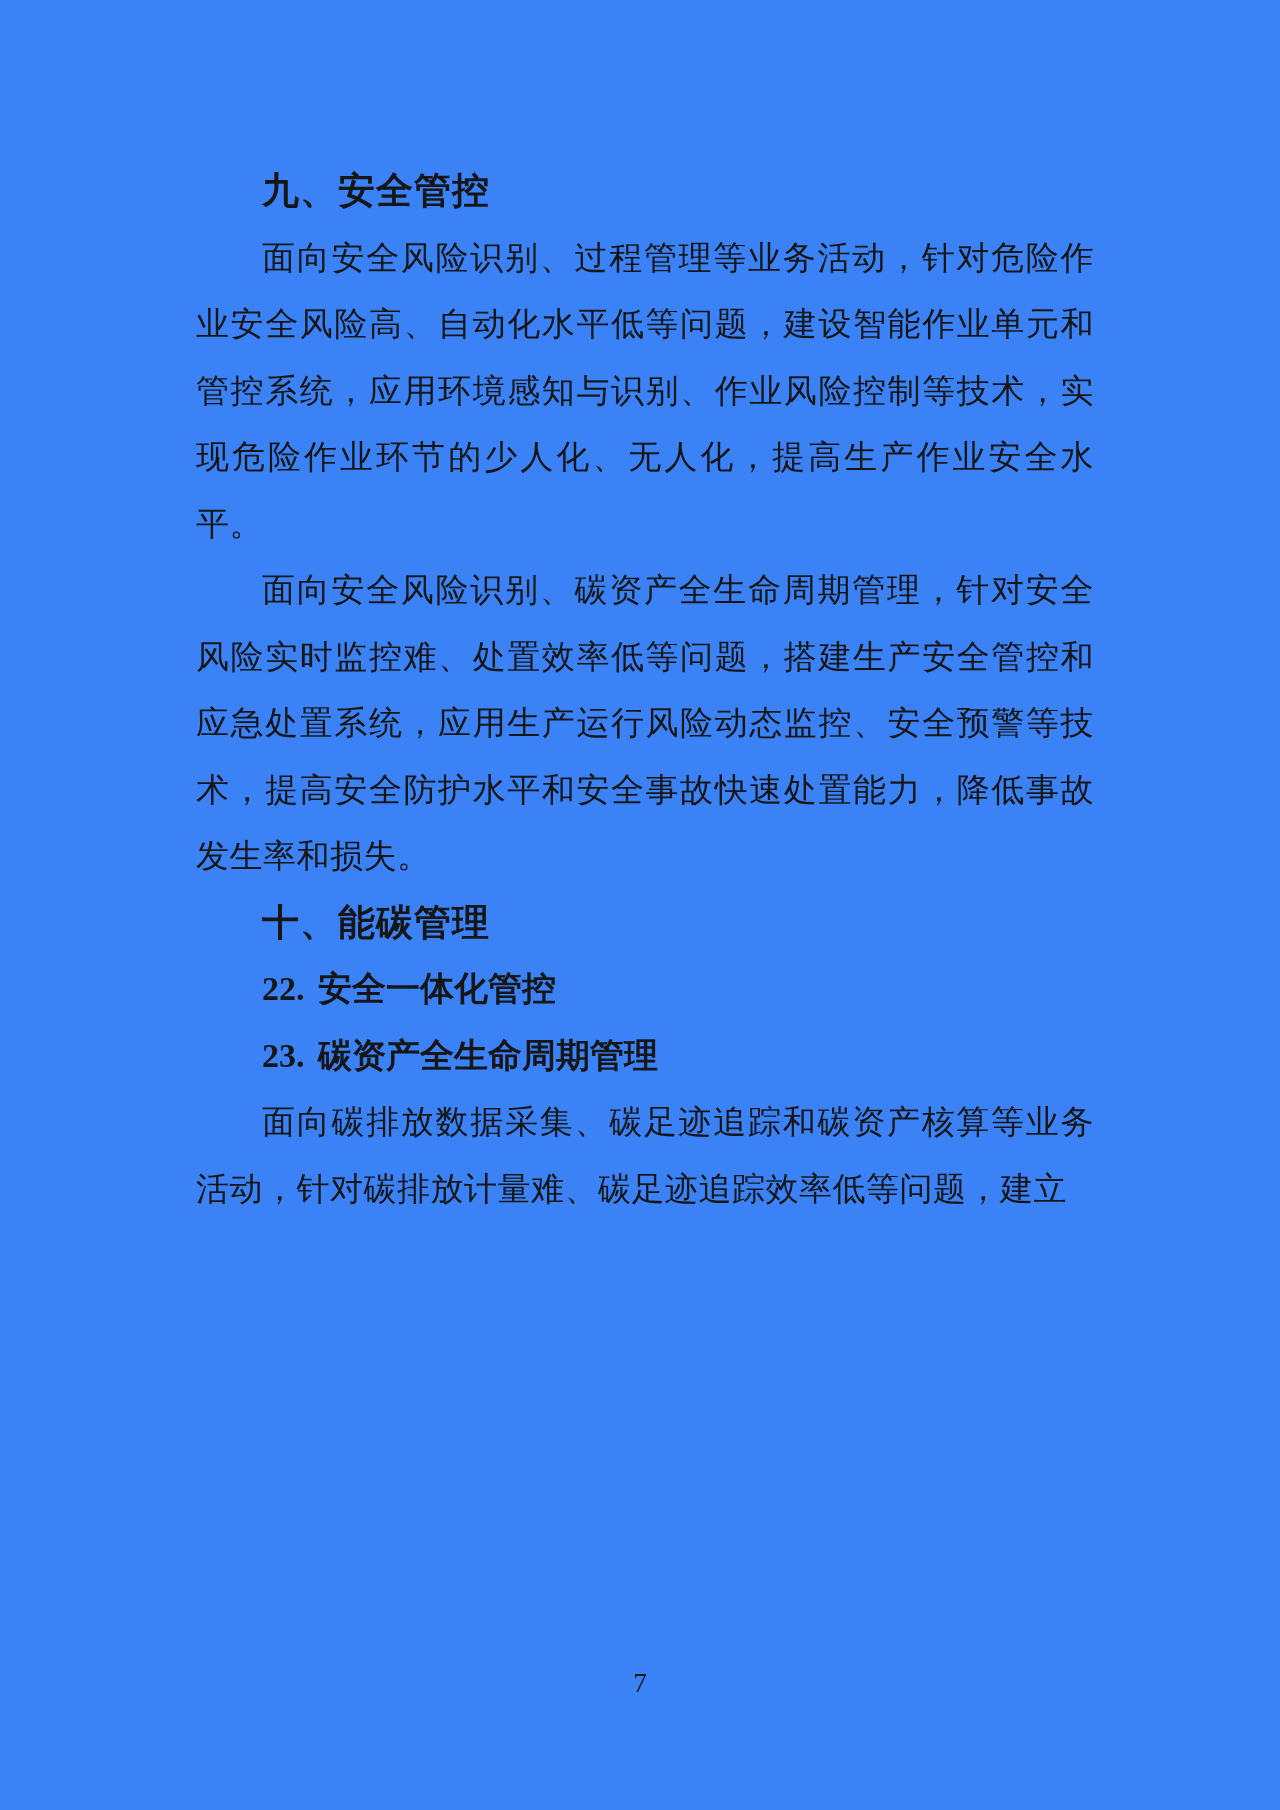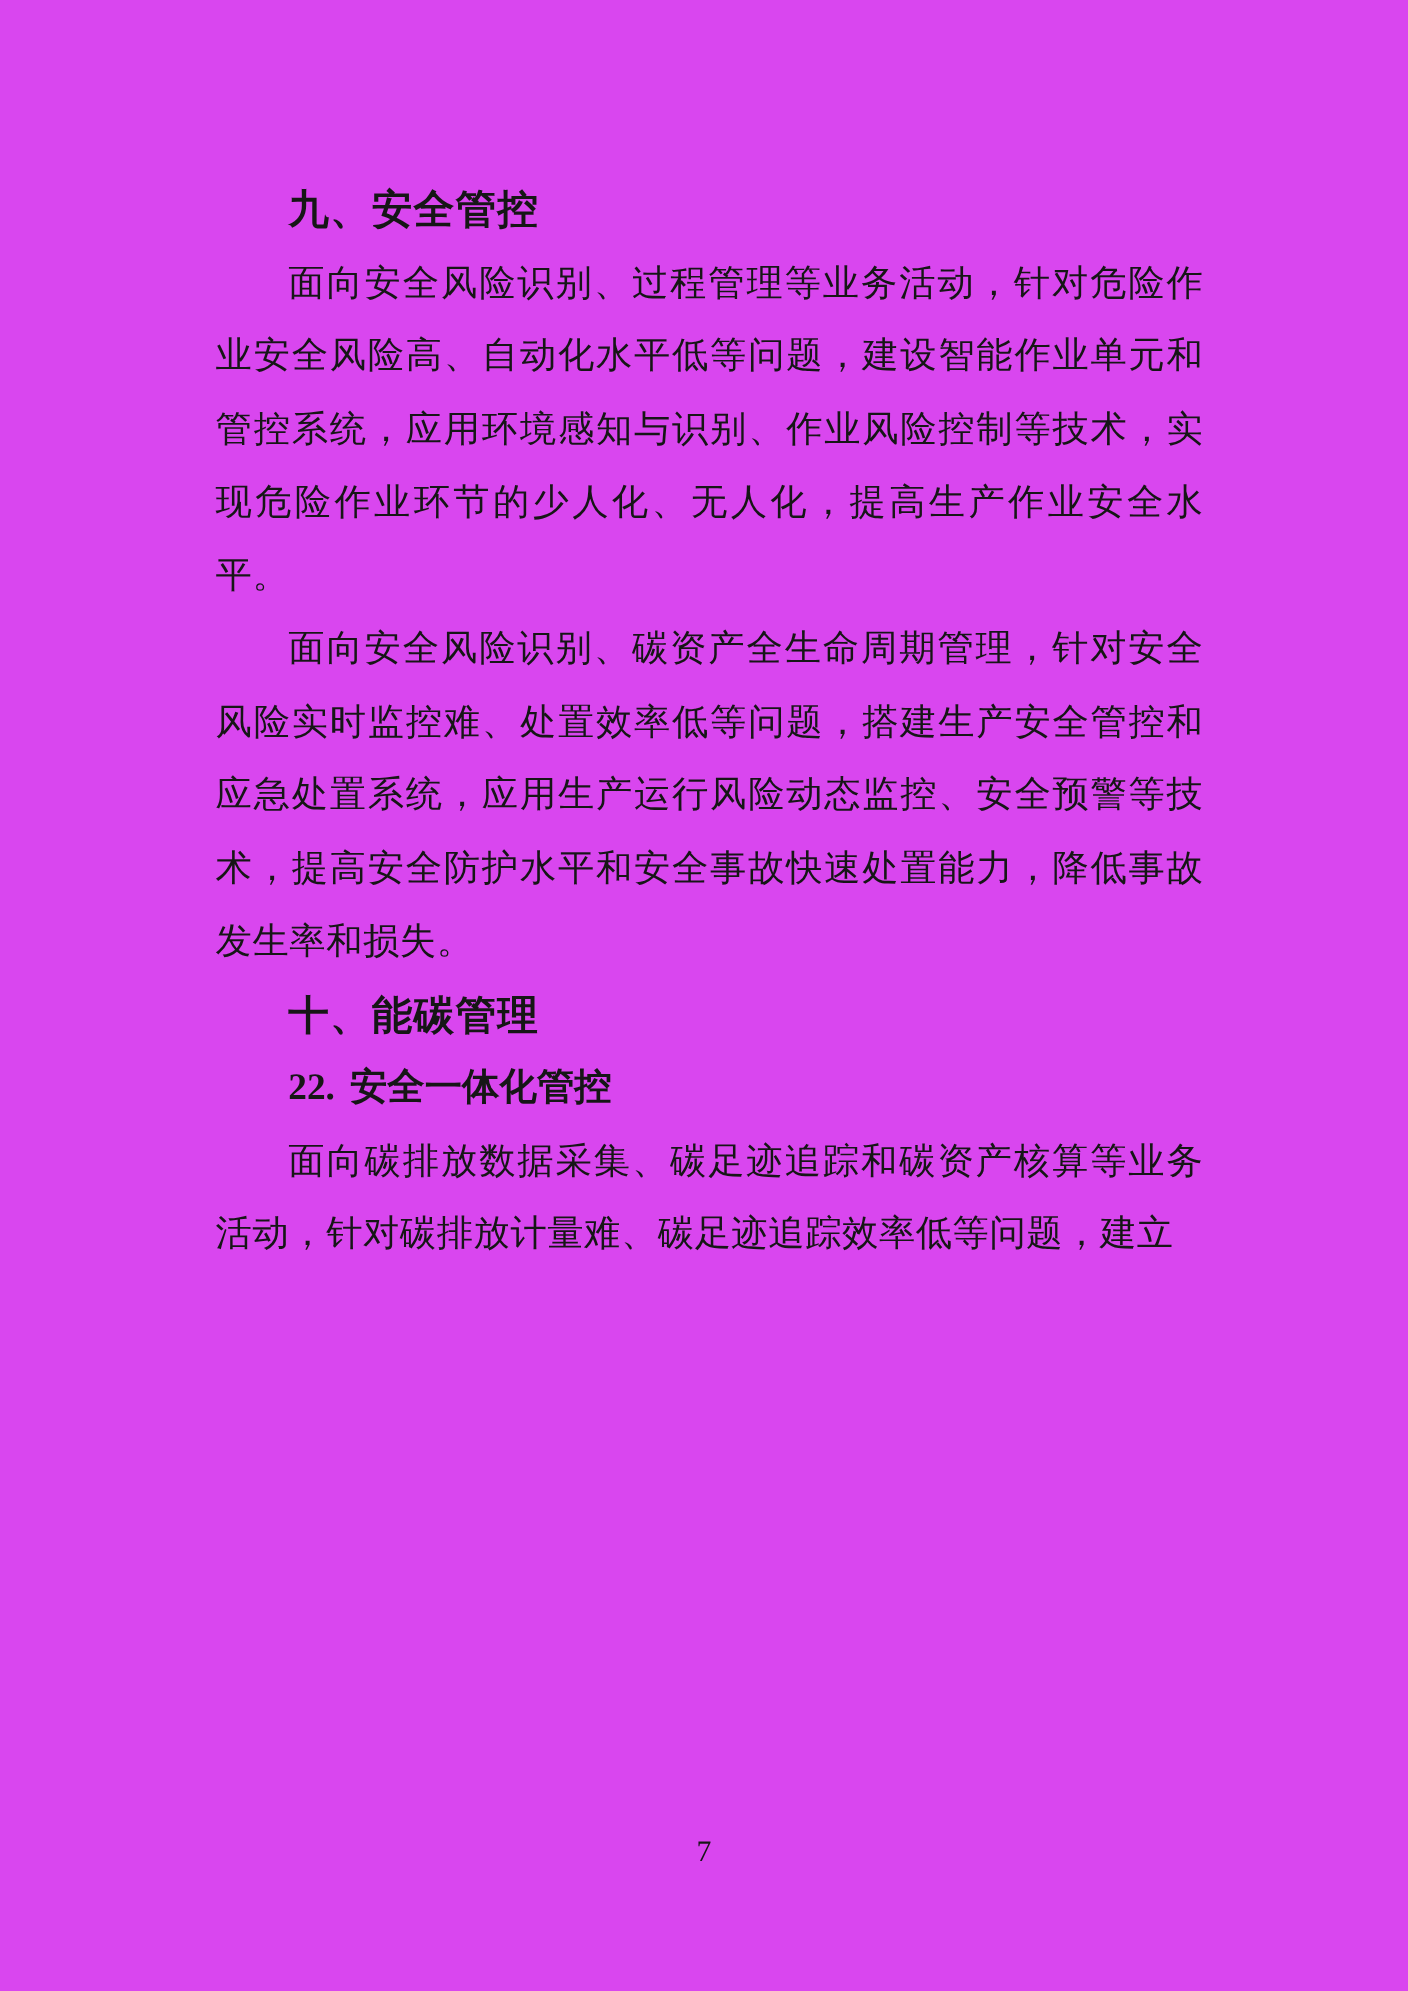--- a/index.html
+++ b/index.html
@@ -11,21 +11,21 @@
     height: 1810px;
     background: #ffffff;
     position: relative;
     font-family: "Liberation Serif", serif;
     color: #161616;
     overflow: hidden;
   }
   .page {
     position: absolute;
     inset: 0;
-    background: #d946ef;
+    background: #3b82f6;
   }
   .content {
     position: absolute;
     left: 196px;
     top: 158px;
     width: 898px;
   }
   .block {
     margin: 0;
     padding: 0;
@@ -72,18 +72,21 @@
 
 <div class="page">
   <main class="content" id="content">
       <h2 class="block section-heading">九、安全管控</h2>
       <p class="block paragraph">面向安全风险识别、过程管理等业务活动，针对危险作业安全风险高、自动化水平低等问题，建设智能作业单元和管控系统，应用环境感知与识别、作业风险控制等技术，实现危险作业环节的少人化、无人化，提高生产作业安全水平。</p>
       <p class="block paragraph">面向安全风险识别、碳资产全生命周期管理，针对安全风险实时监控难、处置效率低等问题，搭建生产安全管控和应急处置系统，应用生产运行风险动态监控、安全预警等技术，提高安全防护水平和安全事故快速处置能力，降低事故发生率和损失。</p>
       <h2 class="block section-heading">十、能碳管理</h2>
       <h3 class="block item-heading">
     <span class="item-number">22.</span><span class="item-title">安全一体化管控</span>
   </h3>
+      <h3 class="block item-heading">
+    <span class="item-number">23.</span><span class="item-title">碳资产全生命周期管理</span>
+  </h3>
       <p class="block paragraph">面向碳排放数据采集、碳足迹追踪和碳资产核算等业务活动，针对碳排放计量难、碳足迹追踪效率低等问题，建立</p>
     </main>
   <div class="footer">
     <span class="page-number">7</span>
   </div>
 </div>
 
 </body></html>

